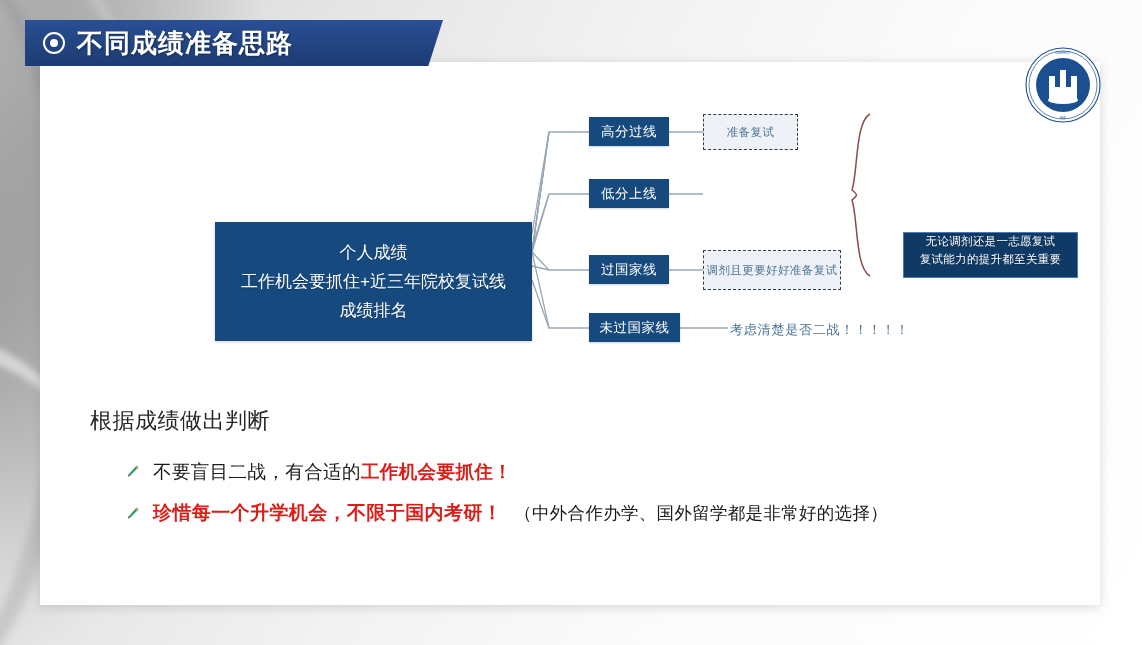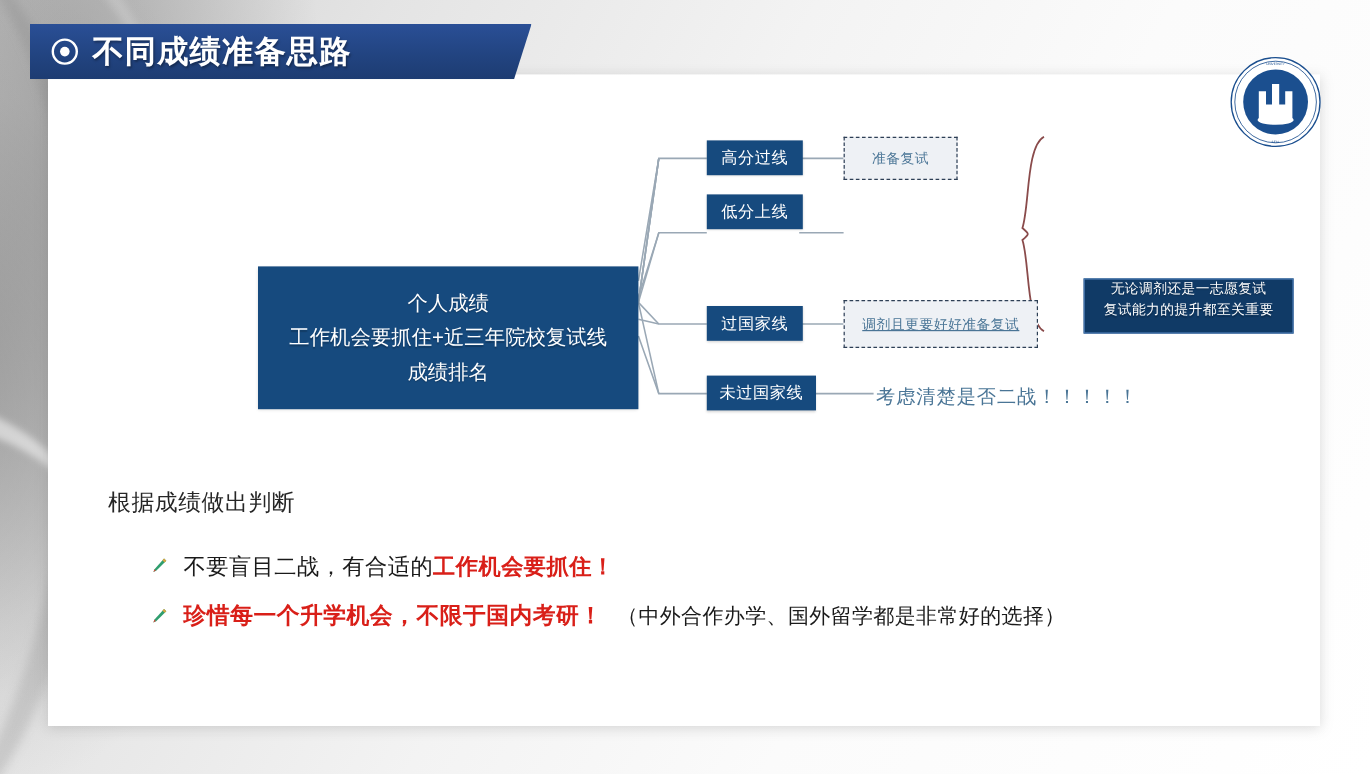--- a/index.html
+++ b/index.html
@@ -78,37 +78,37 @@
     letter-spacing:0.5px;box-shadow:0 1px 2px rgba(0,0,0,0.18);
   }
   .branch-node.wide{width:91px;}
   .outcome{
     position:absolute;box-sizing:border-box;
     border:1.6px dashed #2d3f55;background:#eef1f5;
     display:flex;align-items:center;justify-content:center;
     color:#4a7596;font-size:11.5px;letter-spacing:0.4px;
   }
   .plaintext{
-    position:absolute;color:#4a7596;font-size:16px;letter-spacing:0.8px;
+    position:absolute;color:#4a7596;font-size:13px;letter-spacing:0.8px;
     white-space:nowrap;
   }
   #callout{
     position:absolute;left:863px;top:170px;width:175px;height:46px;
     box-sizing:border-box;
     background:#103a66;border:1.4px solid #4a7bb5;
     display:flex;flex-direction:column;align-items:center;justify-content:flex-start;
     color:#ffffff;font-size:11.5px;line-height:1.55;letter-spacing:0.3px;
     text-shadow:0 1px 1px rgba(0,0,0,0.3);
   }
 
   
   #bottom{position:absolute;left:40px;top:395px;width:1060px;}
   #lead{
     position:absolute;left:50px;top:11px;
-    font-size:19px;color:#262626;letter-spacing:0.5px;
+    font-size:22px;color:#262626;letter-spacing:0.5px;
   }
   .bullet-row{
     position:absolute;display:flex;align-items:center;white-space:nowrap;
   }
   .bullet-row.b1{left:85px;top:64px;}
   .bullet-row.b2{left:85px;top:105px;}
   .pen{width:15px;height:15px;margin-right:13px;flex:none;}
   .btxt{font-size:18.5px;color:#1a1a1a;letter-spacing:0.4px;}
   .red{color:#d91f18;font-weight:bold;}
   .redline{color:#d91f18;font-weight:bold;font-size:19px;letter-spacing:0.4px;}
@@ -176,26 +176,26 @@
 
     <div class="node" id="main-node">
       <div>
         <div>个人成绩</div>
         <div>工作机会要抓住+近三年院校复试线</div>
         <div>成绩排名</div>
       </div>
     </div>
 
     <div class="node branch-node" style="left:549px;top:55px;">高分过线</div>
-    <div class="node branch-node" style="left:549px;top:100px;">低分上线</div>
+    <div class="node branch-node" style="left:549px;top:117px;">低分上线</div>
     <div class="node branch-node" style="left:549px;top:193px;">过国家线</div>
     <div class="node branch-node wide" style="left:549px;top:251px;">未过国家线</div>
 
     <div class="outcome" style="left:663px;top:52px;width:95px;height:36px;">准备复试</div>
-    <div class="outcome" style="left:663px;top:188px;width:162px;height:40px;text-decoration:underline;">调剂且更要好好准备复试</div>
+    <div class="outcome" style="left:663px;top:188px;width:138px;height:40px;">调剂且更要好好准备复试</div>
     <div class="plaintext" style="left:690px;top:259px;">考虑清楚是否二战！！！！！</div>
 
     <div id="callout">
       <div>无论调剂还是一志愿复试</div>
       <div>复试能力的提升都至关重要</div>
     </div>
   </div>
 
   <div id="bottom">
 

